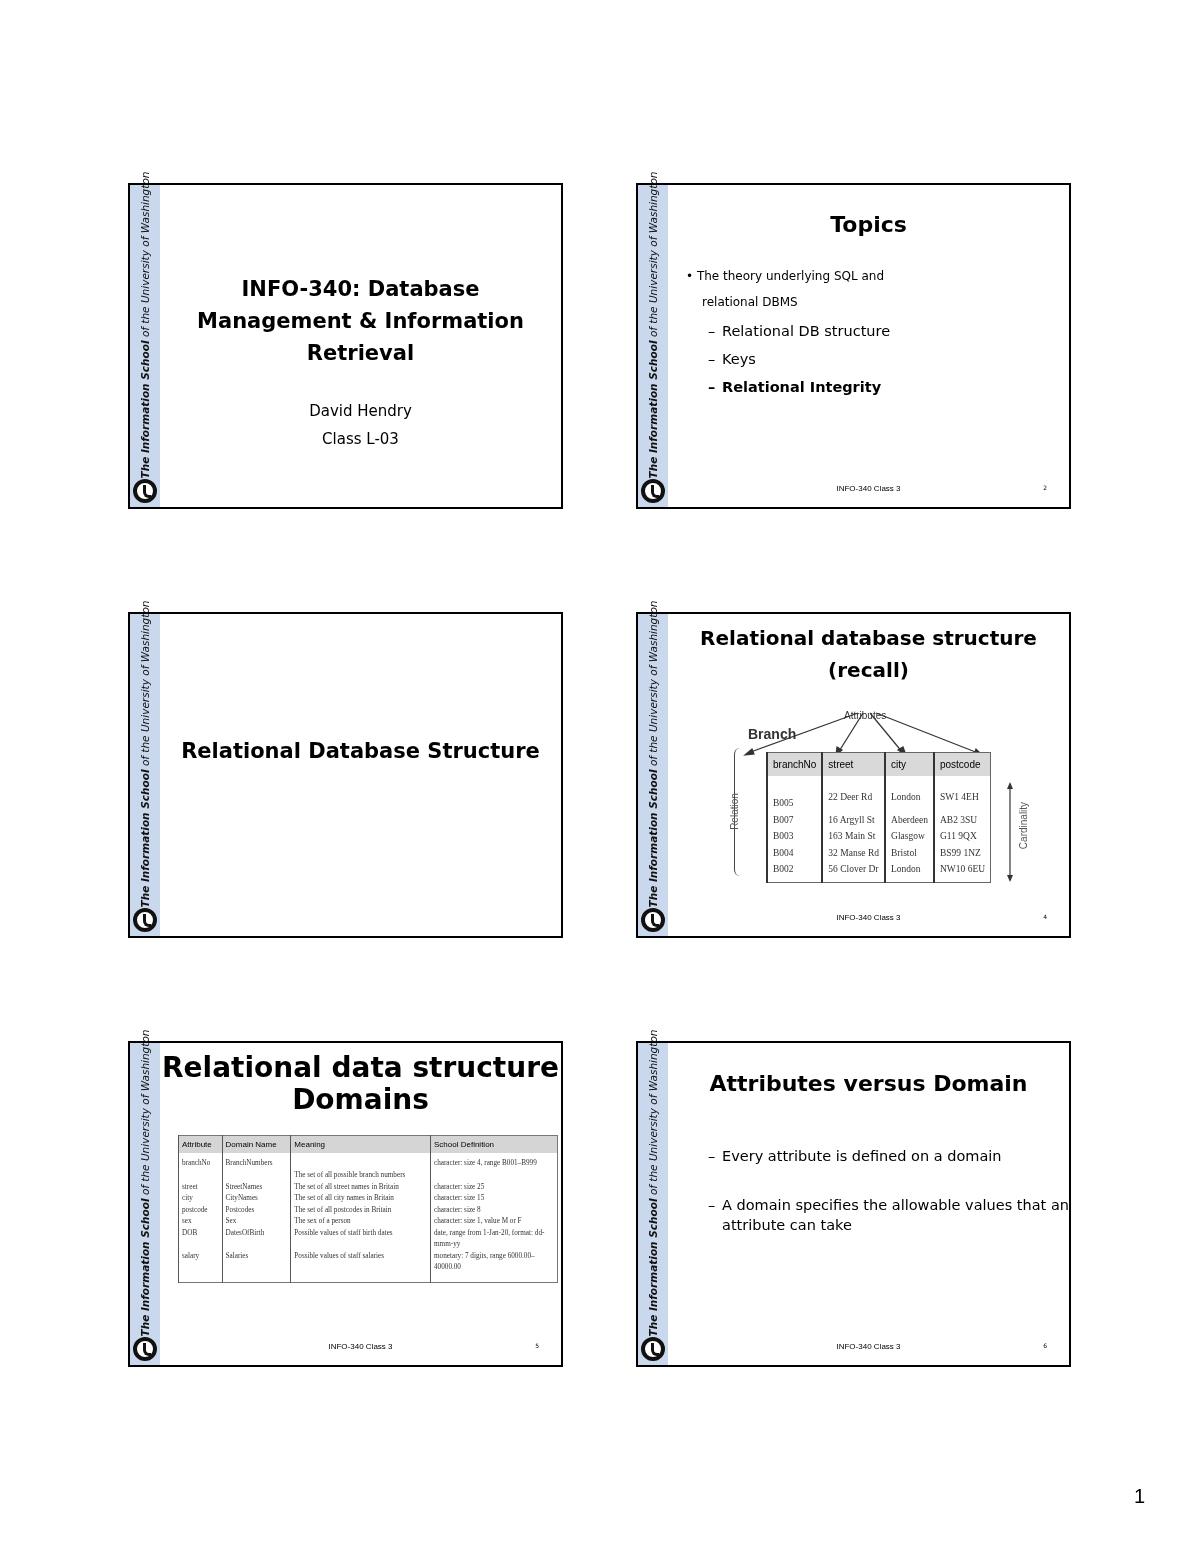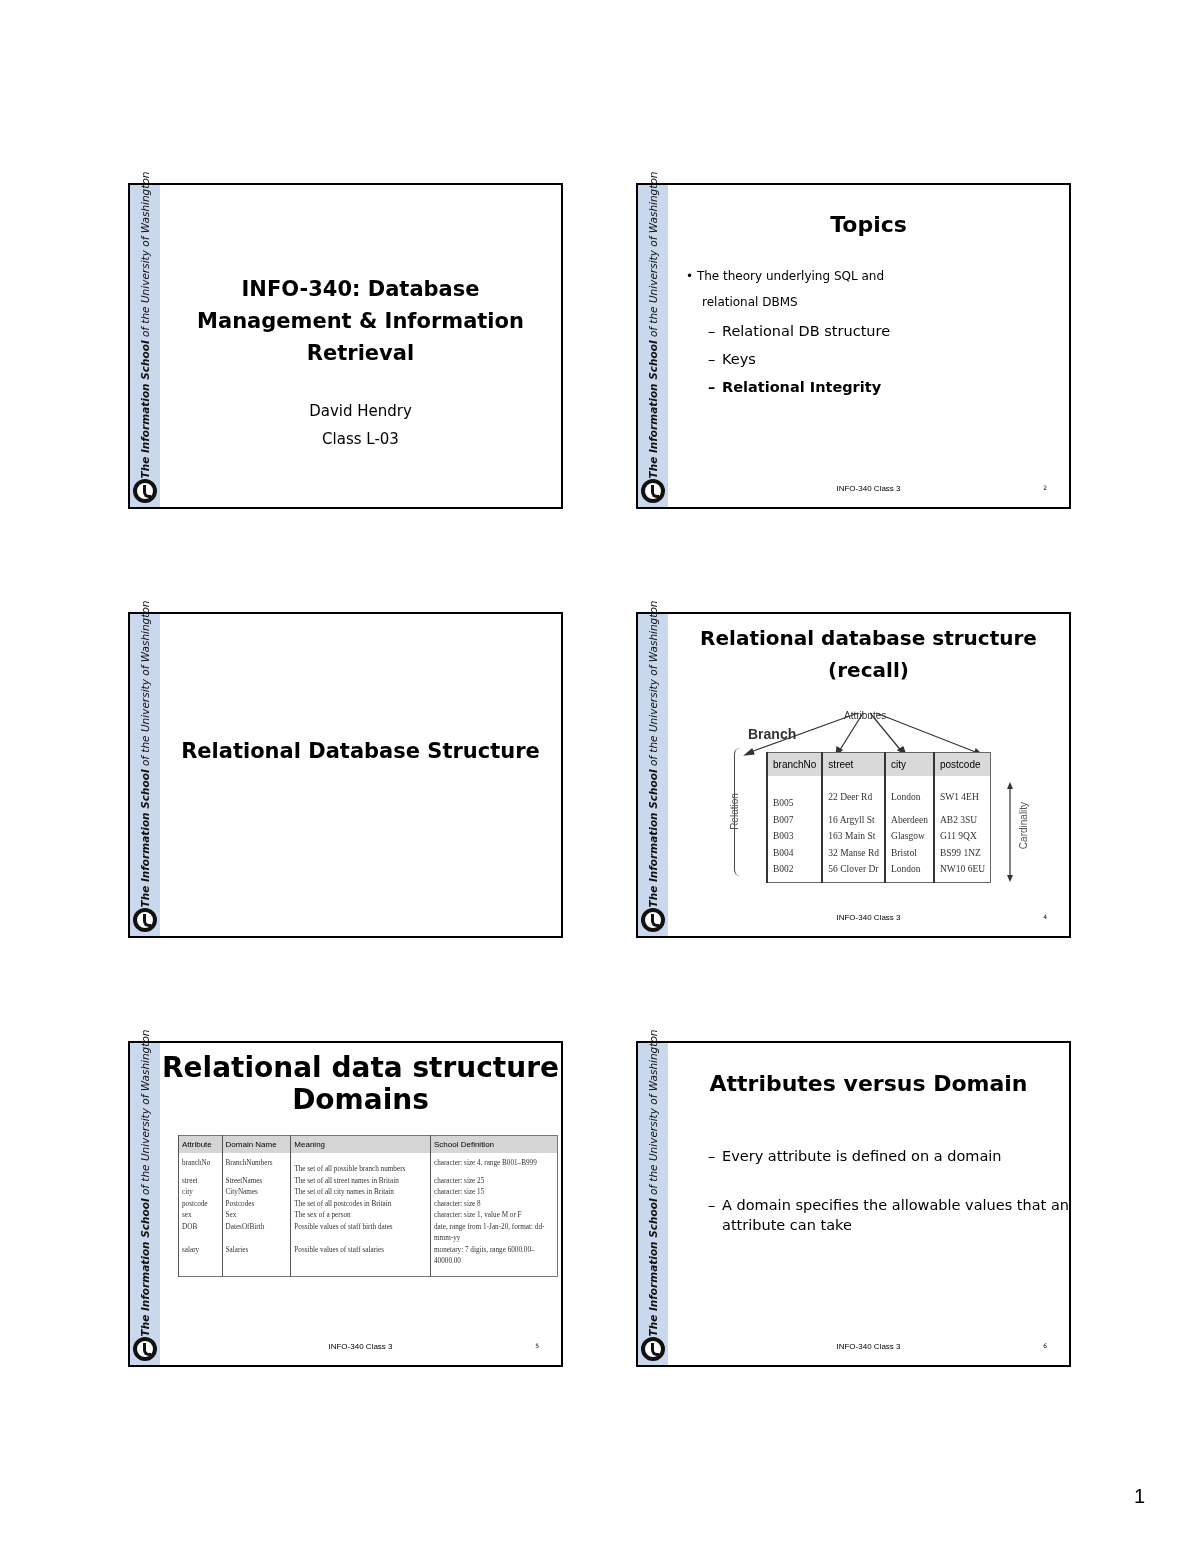--- a/index.html
+++ b/index.html
@@ -172,21 +172,21 @@
           <th>Attribute</th>
           <th>Domain Name</th>
           <th>Meaning</th>
           <th>School Definition</th>
         </tr>
       </thead>
       <tbody>
         <tr>
             <td style="padding-top:5px">branchNo</td>
             <td style="padding-top:5px">BranchNumbers</td>
-            <td style="padding-top:11px">The set of all possible branch numbers</td>
+            <td style="padding-top:17px">The set of all possible branch numbers</td>
             <td style="padding-top:5px">character: size 4, range B001–B999</td>
           </tr>
         <tr>
             <td>street</td>
             <td>StreetNames</td>
             <td>The set of all street names in Britain</td>
             <td>character: size 25</td>
           </tr>
         <tr>
             <td>city</td>

